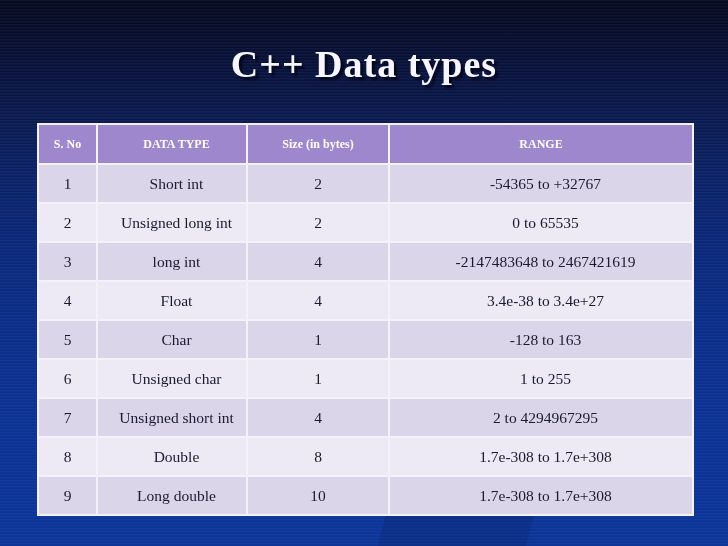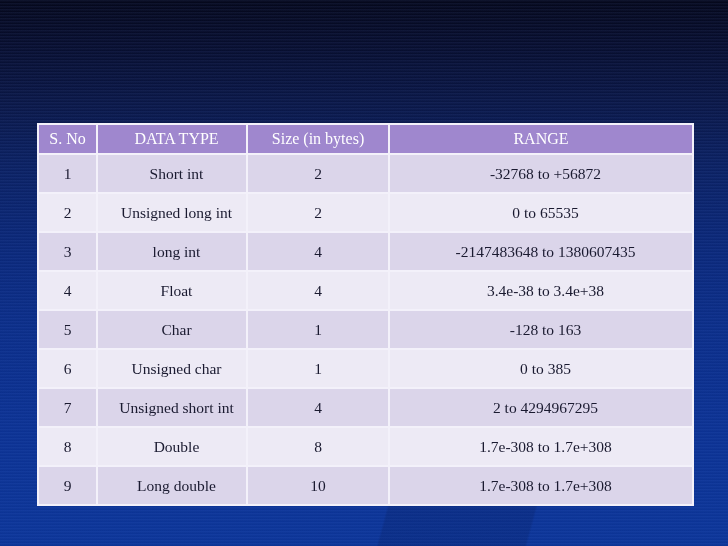--- a/index.html
+++ b/index.html
@@ -76,23 +76,23 @@
   table.data-table th,
   table.data-table td {
     border: 2px solid #f3f1fa;
     vertical-align: middle;
     overflow: hidden;
     white-space: nowrap;
   }
   table.data-table th {
     background: #9f87ce;
     color: #ffffff;
-    font-weight: normal;
-    font-size: 16px;
-    height: 30px;
+    font-weight: bold;
+    font-size: 12px;
+    height: 40px;
     text-align: center;
   }
   table.data-table td {
     color: #1a1a30;
     font-size: 15.5px;
     height: 39px;
     text-align: center;
   }
   tbody tr:nth-child(odd) td  { background: #dbd5ea; }
   tbody tr:nth-child(even) td { background: #edeaf5; }
@@ -103,20 +103,21 @@
   }
 </style>
 </head>
 <body>
 
 <div class="slide">
   <div class="scanlines"></div>
   <div class="scanline-fade"></div>
   <div class="diagonal-band"></div>
 
+  <div class="slide-title">C++ Data types</div>
 
   <table class="data-table">
     <colgroup>
       <col style="width:59px">
       <col style="width:150px">
       <col style="width:142px">
       <col style="width:304px">
     </colgroup>
     <thead>
       <tr>
@@ -124,51 +125,51 @@
         <th class="col-type">DATA TYPE</th>
         <th class="col-size">Size (in bytes)</th>
         <th class="col-range" style="padding-left:0">RANGE</th>
       </tr>
     </thead>
     <tbody>
       <tr>
         <td class="col-sno">1</td>
         <td class="col-type">Short int</td>
         <td class="col-size">2</td>
-        <td class="col-range">-32768 to +56872</td>
+        <td class="col-range">-54365 to +32767</td>
       </tr>
       <tr>
         <td class="col-sno">2</td>
         <td class="col-type">Unsigned long int</td>
         <td class="col-size">2</td>
         <td class="col-range">0 to 65535</td>
       </tr>
       <tr>
         <td class="col-sno">3</td>
         <td class="col-type">long int</td>
         <td class="col-size">4</td>
-        <td class="col-range">-2147483648 to 1380607435</td>
+        <td class="col-range">-2147483648 to 2467421619</td>
       </tr>
       <tr>
         <td class="col-sno">4</td>
         <td class="col-type">Float</td>
         <td class="col-size">4</td>
-        <td class="col-range">3.4e-38 to 3.4e+38</td>
+        <td class="col-range">3.4e-38 to 3.4e+27</td>
       </tr>
       <tr>
         <td class="col-sno">5</td>
         <td class="col-type">Char</td>
         <td class="col-size">1</td>
         <td class="col-range">-128 to 163</td>
       </tr>
       <tr>
         <td class="col-sno">6</td>
         <td class="col-type">Unsigned char</td>
         <td class="col-size">1</td>
-        <td class="col-range">0 to 385</td>
+        <td class="col-range">1 to 255</td>
       </tr>
       <tr>
         <td class="col-sno">7</td>
         <td class="col-type">Unsigned short int</td>
         <td class="col-size">4</td>
         <td class="col-range">2 to 4294967295</td>
       </tr>
       <tr>
         <td class="col-sno">8</td>
         <td class="col-type">Double</td>

